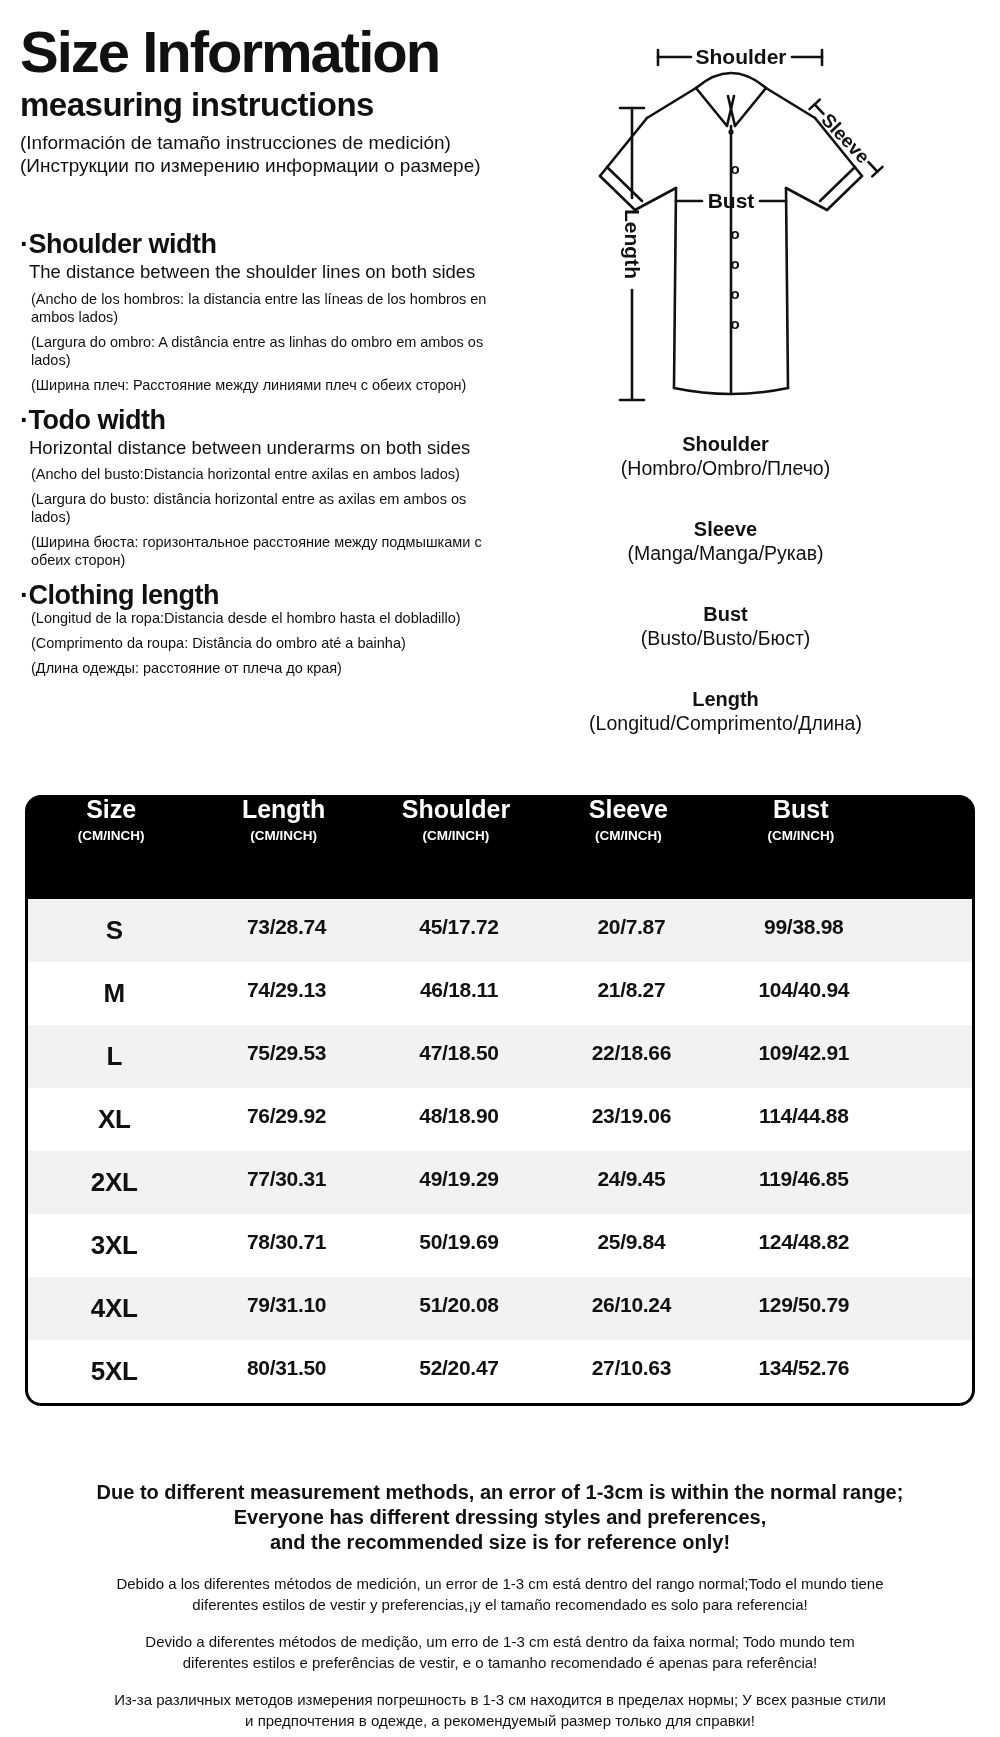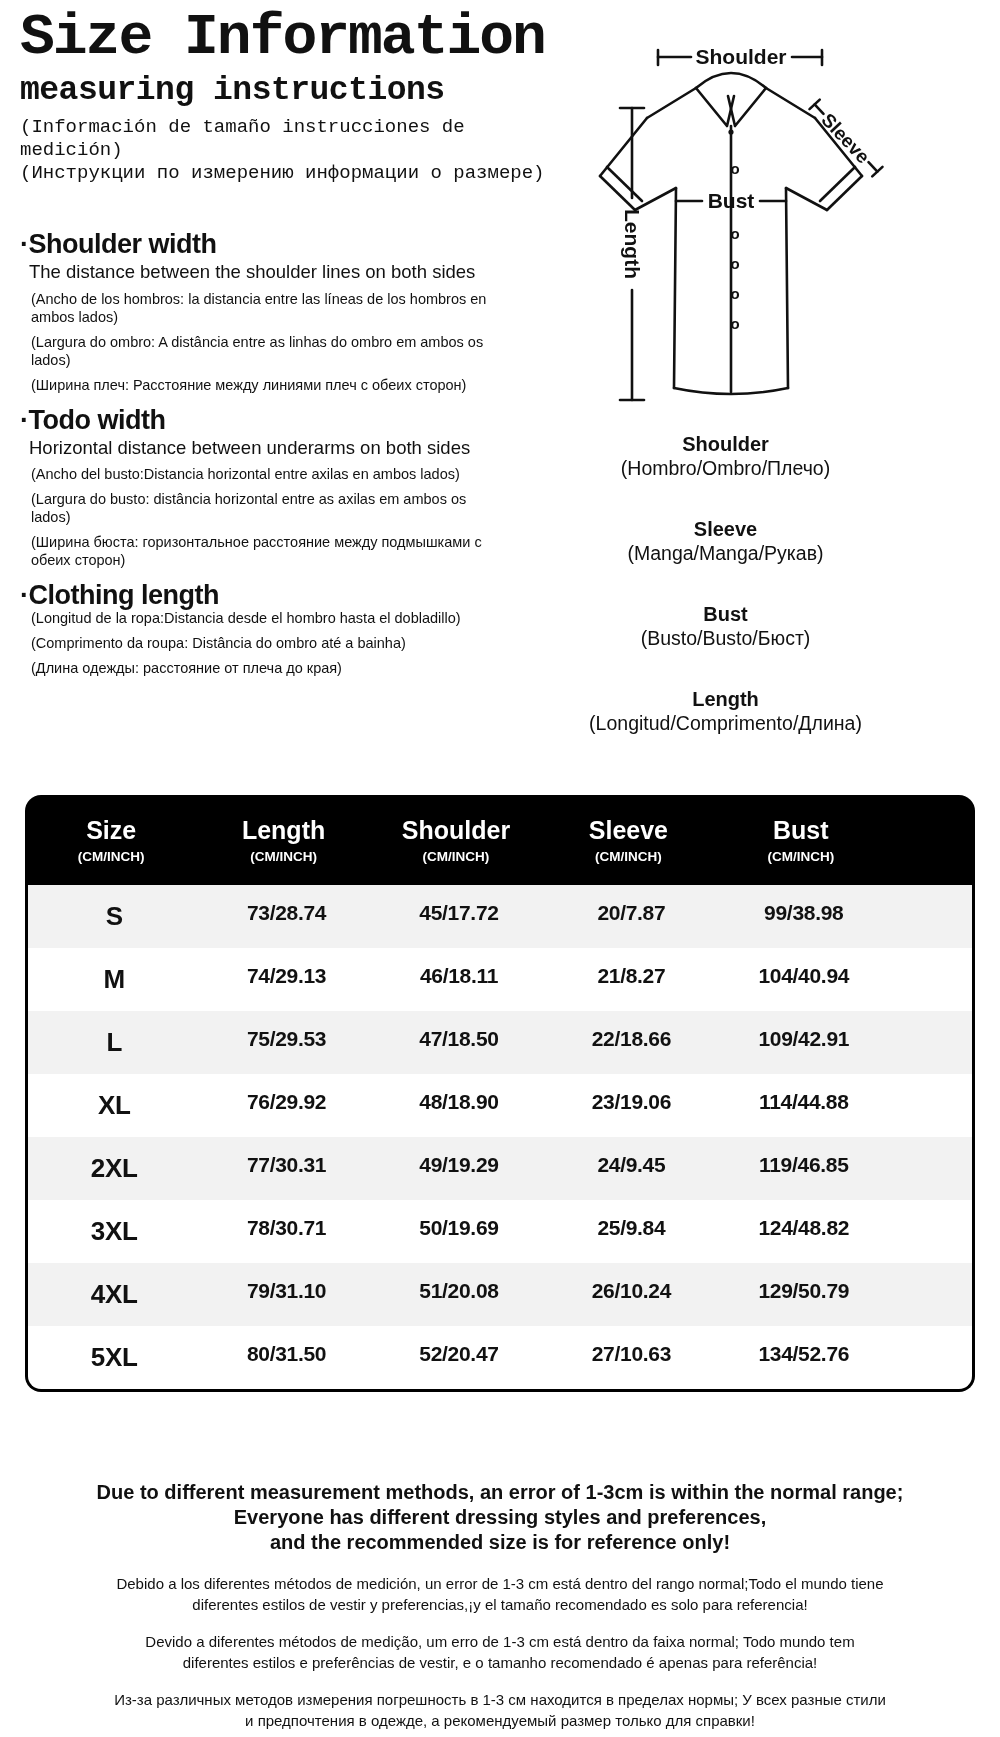--- a/index.html
+++ b/index.html
@@ -1,41 +1,41 @@
 <!DOCTYPE html>
 <html><head>
 <meta charset="utf-8">
 <style>
   html,body{margin:0;padding:0;background:#fff;}
   .page{position:relative;width:1000px;height:1737px;background:#ffffff;color:#111;
         font-family:"Liberation Sans",sans-serif;overflow:hidden;}
 
   
-  .masthead{position:absolute;left:20px;top:8px;width:535px;font-family:Liberation Mono, monospace;}
+  .masthead{position:absolute;left:20px;top:22px;width:535px;}
   .title{font-size:58px;font-weight:bold;letter-spacing:-2px;line-height:1.05;}
   .subtitle{font-size:33px;font-weight:bold;letter-spacing:-0.5px;margin-top:3px;}
   .masthead-tr{font-size:19px;line-height:23px;margin-top:7px;}
 
   
   .sections{position:absolute;left:20px;top:230px;width:515px;}
   .section{margin-bottom:12px;}
   .section-title{font-size:27px;font-weight:bold;letter-spacing:-0.5px;line-height:1.05;}
   .section-desc{font-size:18.5px;line-height:1.2;margin:3px 0 6px 9px;}
   .section-tr{font-size:14.5px;line-height:18px;margin:0 0 7px 11px;width:472px;}
 
   
   .shirt-svg{position:absolute;left:550px;top:38px;}
   .legend{position:absolute;left:548px;top:432px;width:355px;text-align:center;}
   .legend-entry{margin-bottom:37px;}
   .legend-term{font-size:20px;font-weight:bold;line-height:24px;}
   .legend-tr{font-size:19.5px;line-height:24px;}
 
   
   .size-table{position:absolute;left:25px;top:795px;width:950px;}
-  .thead{background:#000;border-radius:16px 16px 0 0;height:90px;display:flex;align-items:center;}
+  .thead{background:#000;border-radius:16px 16px 0 0;height:104px;display:flex;}
   .tgrid{display:grid;grid-template-columns:repeat(5,1fr);width:862px;}
   .th{text-align:center;color:#fff;}
   .th-label{font-size:25px;font-weight:bold;}
   .th-unit{font-size:13.5px;font-weight:bold;margin-top:4px;}
   .tbody{border:3px solid #000;border-top:none;border-radius:0 0 16px 16px;overflow:hidden;background:#fff;}
   .trow{height:63px;display:flex;align-items:center;}
   .trow.alt{background:#f2f2f2;}
   .td{text-align:center;font-size:21px;font-weight:bold;letter-spacing:-0.3px;}
   .td.size{font-size:26px;}
 

